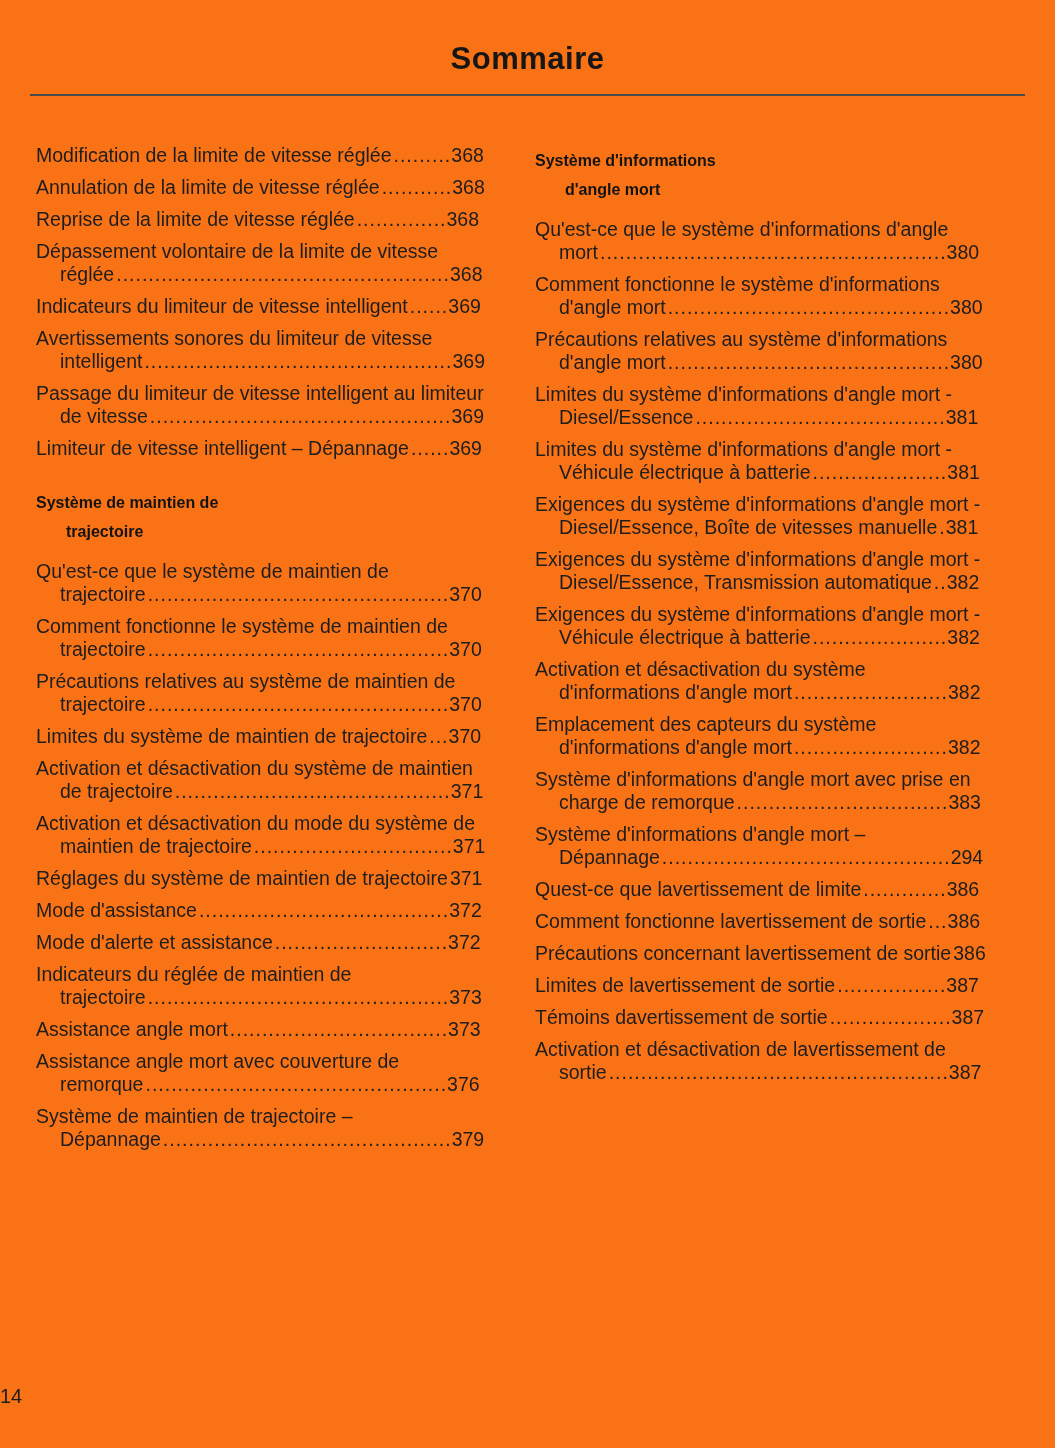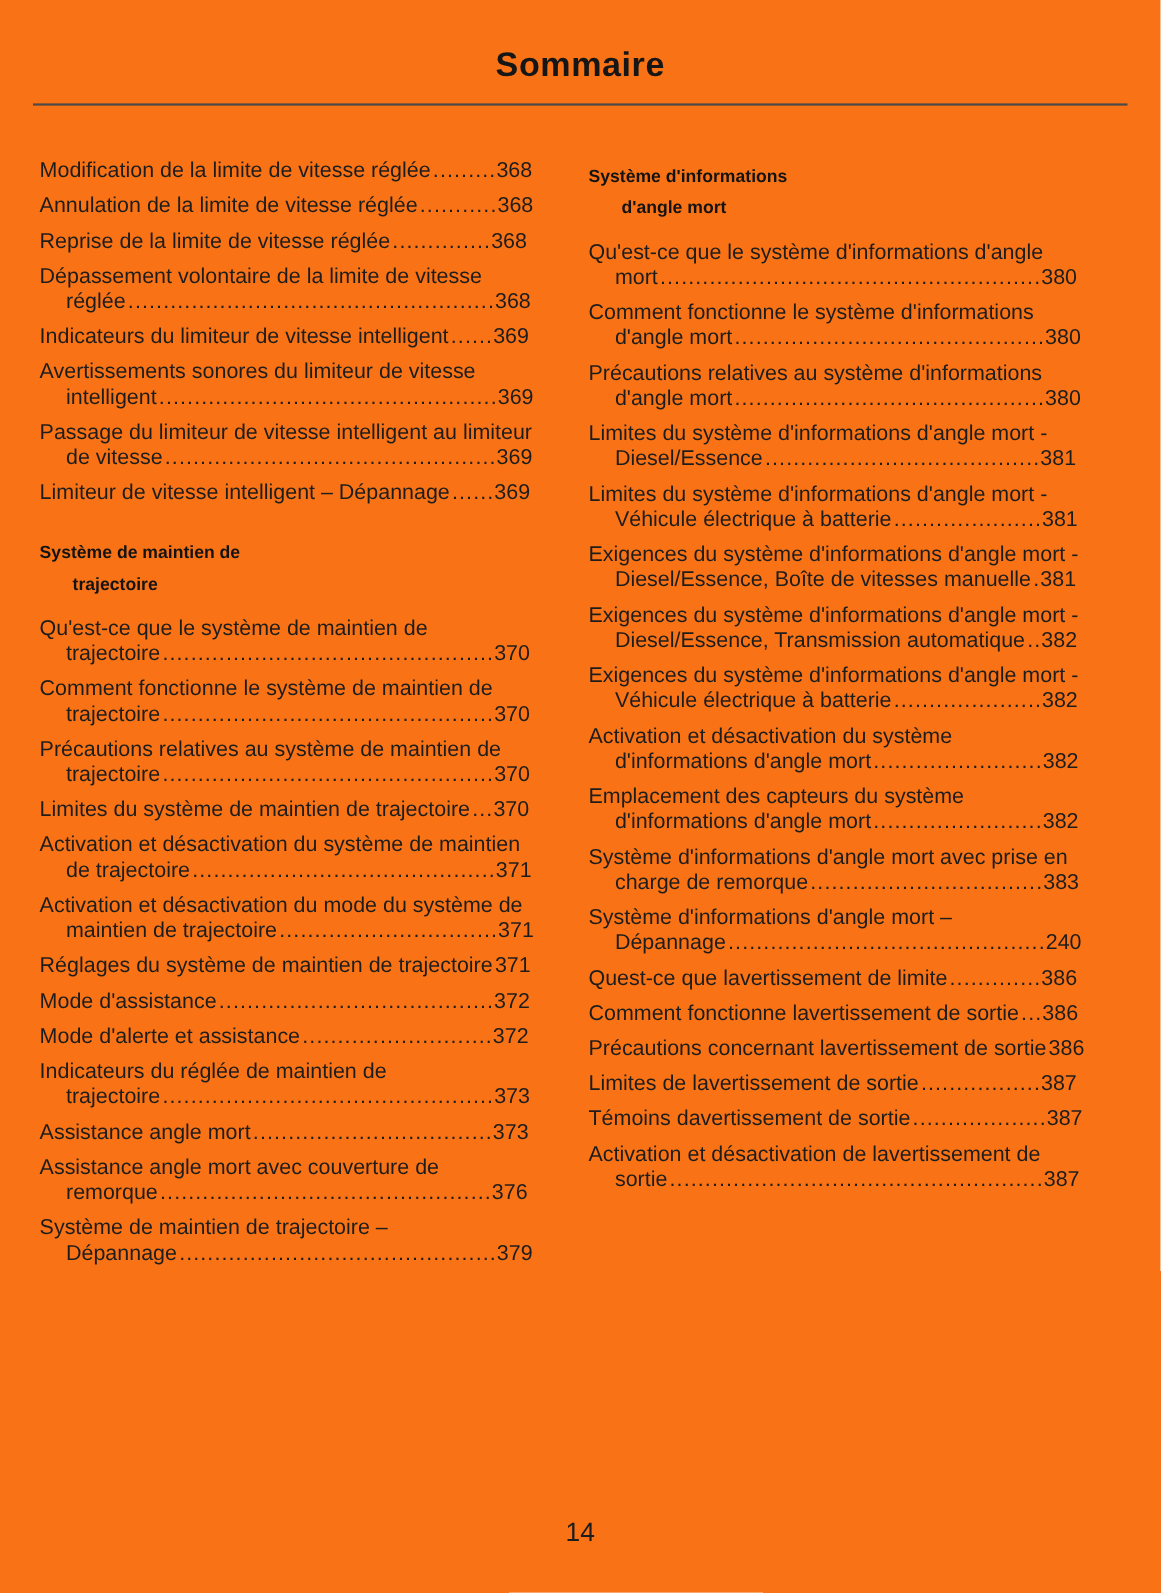--- a/index.html
+++ b/index.html
@@ -68,22 +68,22 @@
     white-space: pre-line;
   }
   .col .heading:first-child {
     margin-top: 2px;
   }
   .pagenum {
     position: absolute;
     left: 0;
     right: 0;
     bottom: 40px;
-    text-align: center;
-    font-size: 24px;
+    text-align: left;
+    font-size: 20px;
     color: #1d1d1d;
   }
 </style>
 </head>
 <body>
 
 <div class="page">
   <h1 class="title">Sommaire</h1>
   <div class="rule"></div>
   <div class="columns">
@@ -119,21 +119,21 @@
         <div class="toc-entry"><span class="t">Comment fonctionne le système d'informations d'angle mort</span><span class="dots">............................................</span><span class="pg">380</span></div>
         <div class="toc-entry"><span class="t">Précautions relatives au système d'informations d'angle mort</span><span class="dots">............................................</span><span class="pg">380</span></div>
         <div class="toc-entry"><span class="t">Limites du système d'informations d'angle mort - Diesel/Essence</span><span class="dots">.......................................</span><span class="pg">381</span></div>
         <div class="toc-entry"><span class="t">Limites du système d'informations d'angle mort - Véhicule électrique à batterie</span><span class="dots">.....................</span><span class="pg">381</span></div>
         <div class="toc-entry"><span class="t">Exigences du système d'informations d'angle mort - Diesel/Essence, Boîte de vitesses manuelle</span><span class="dots">.</span><span class="pg">381</span></div>
         <div class="toc-entry"><span class="t">Exigences du système d'informations d'angle mort - Diesel/Essence, Transmission automatique</span><span class="dots">..</span><span class="pg">382</span></div>
         <div class="toc-entry"><span class="t">Exigences du système d'informations d'angle mort - Véhicule électrique à batterie</span><span class="dots">.....................</span><span class="pg">382</span></div>
         <div class="toc-entry"><span class="t">Activation et désactivation du système d'informations d'angle mort</span><span class="dots">........................</span><span class="pg">382</span></div>
         <div class="toc-entry"><span class="t">Emplacement des capteurs du système d'informations d'angle mort</span><span class="dots">........................</span><span class="pg">382</span></div>
         <div class="toc-entry"><span class="t">Système d'informations d'angle mort avec prise en charge de remorque</span><span class="dots">.................................</span><span class="pg">383</span></div>
-        <div class="toc-entry"><span class="t">Système d'informations d'angle mort – Dépannage</span><span class="dots">.............................................</span><span class="pg">240</span></div>
+        <div class="toc-entry"><span class="t">Système d'informations d'angle mort – Dépannage</span><span class="dots">.............................................</span><span class="pg">294</span></div>
         <div class="toc-entry"><span class="t">Quest-ce que lavertissement de limite</span><span class="dots">.............</span><span class="pg">386</span></div>
         <div class="toc-entry"><span class="t">Comment fonctionne lavertissement de sortie</span><span class="dots">...</span><span class="pg">386</span></div>
         <div class="toc-entry"><span class="t">Précautions concernant lavertissement de sortie</span><span class="dots"></span><span class="pg">386</span></div>
         <div class="toc-entry"><span class="t">Limites de lavertissement de sortie</span><span class="dots">.................</span><span class="pg">387</span></div>
         <div class="toc-entry"><span class="t">Témoins davertissement de sortie</span><span class="dots">...................</span><span class="pg">387</span></div>
         <div class="toc-entry"><span class="t">Activation et désactivation de lavertissement de sortie</span><span class="dots">.....................................................</span><span class="pg">387</span></div>
       </div>
   </div>
   <div class="pagenum">14</div>
 </div>

